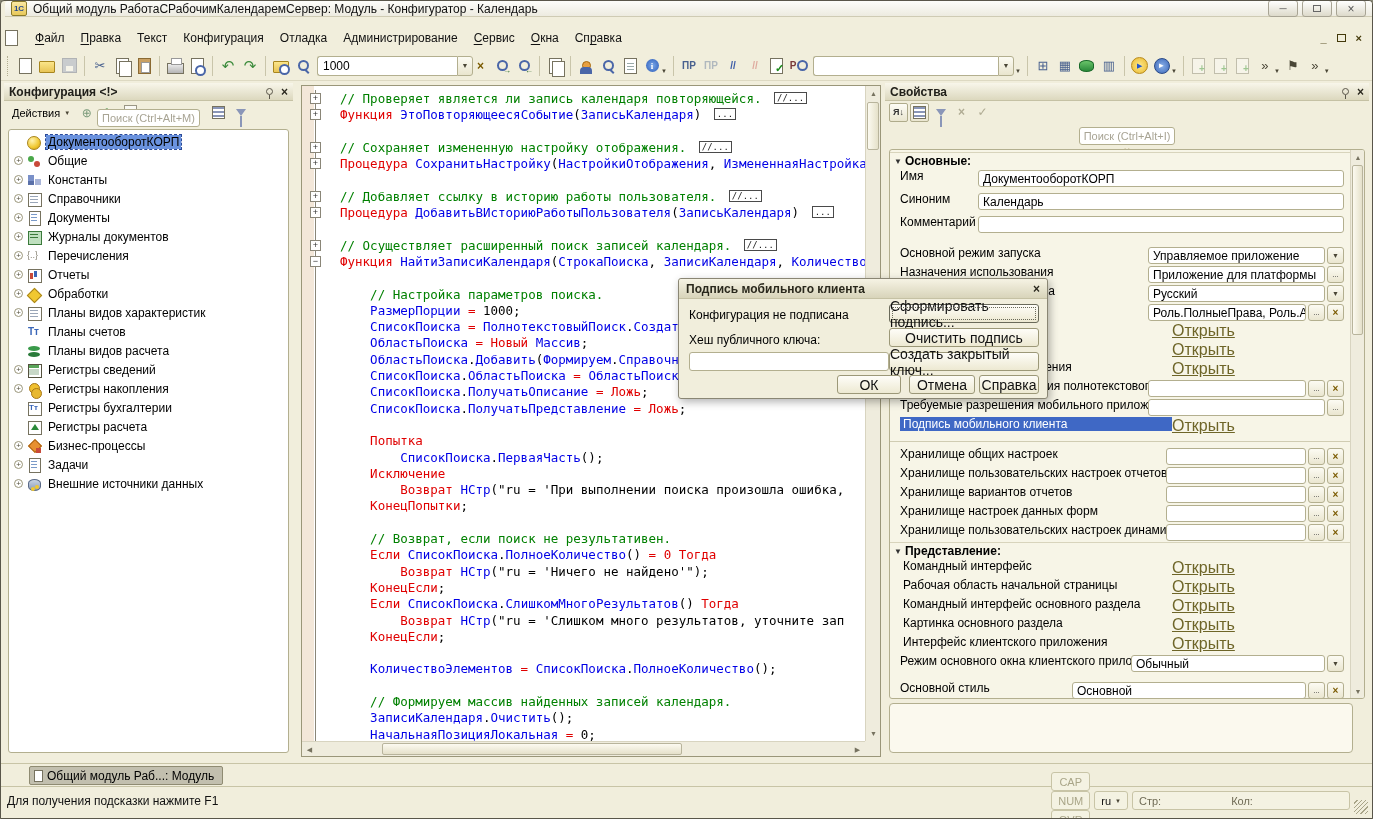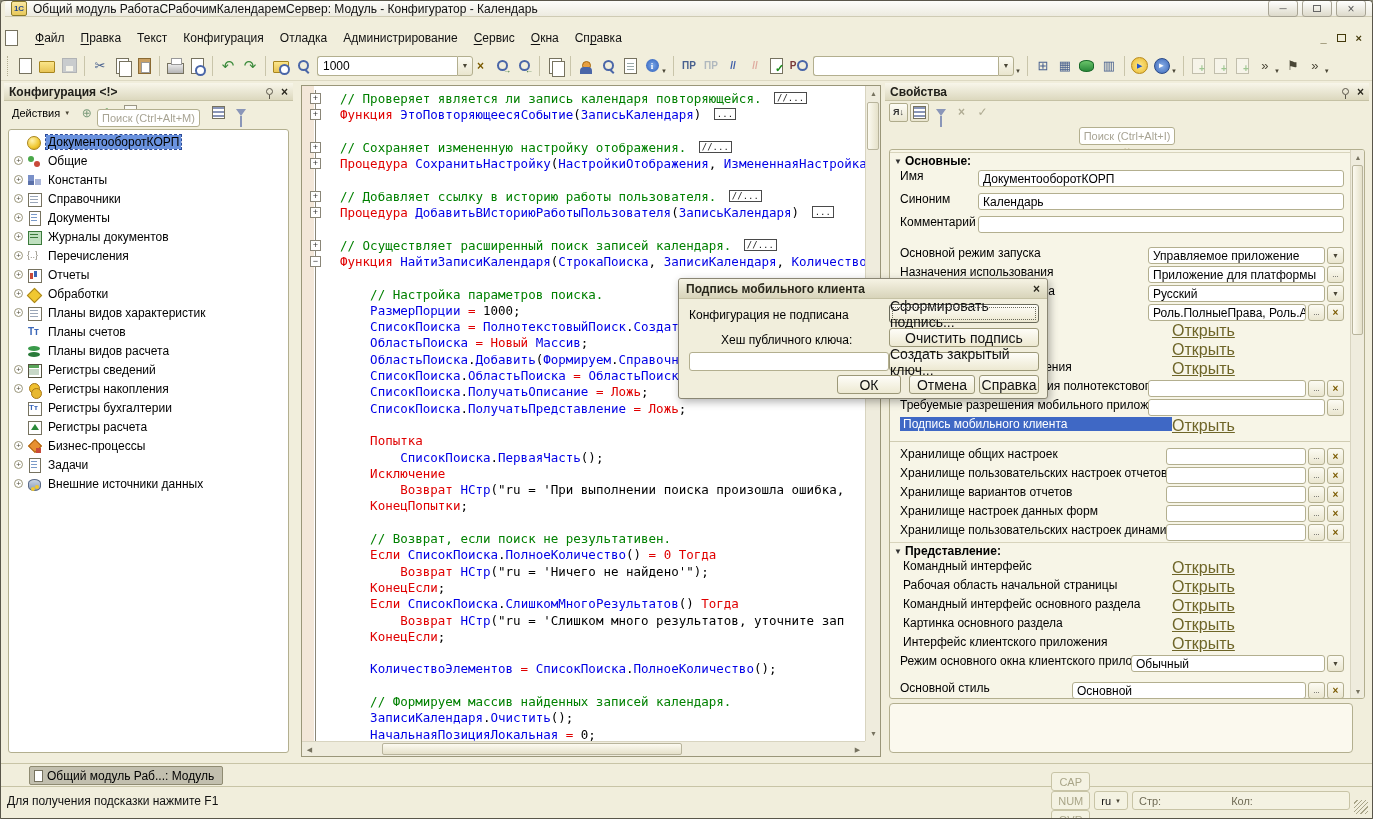--- a/index.html
+++ b/index.html
@@ -170,21 +170,21 @@
   .pgap { height:8px; } .psep { height:6px; border-top:1px solid #D0CCB2; margin-top:5px; }
   #propvscroll { position:absolute; right:0; top:0; width:14px; bottom:0; background:#EFECDD; border-left:1px solid #D8D4C0; }
   #propdesc { position:absolute; left:4px; right:16px; bottom:2px; height:50px; background:#FBF9EE; border:1px solid #B3AF8F; border-radius:4px; }
 
   
   #dialog { position:absolute; left:677px; top:277px; width:370px; height:121px; background:#F1EEDC; border:1px solid #8A8674; border-radius:3px; box-shadow:2px 3px 8px rgba(0,0,0,.3); z-index:40; }
   #dlgtitle { height:20px; background:linear-gradient(#F6F3E4,#D8D4BA); border-bottom:1px solid #C5C1A4; display:flex; align-items:center; padding:0 7px; font-size:12px; font-weight:bold; color:#2A281C; border-radius:3px 3px 0 0; }
   #dlgtitle .sp { flex:1; }
   #dlgbody { position:relative; height:100px; font-size:12px; }
   #dlgbody .dtext { position:absolute; left:10px; top:9px; }
-  #dlgbody .dhash { position:absolute; left:10px; top:34px;margin-left:32px; }
+  #dlgbody .dhash { position:absolute; left:10px; top:34px; }
   #dlginput { position:absolute; left:10px; top:53px; width:200px; height:19px; background:#fff; border:1px solid #B3AF8F; border-radius:3px; }
   .btn { background:linear-gradient(#FEFDF8,#EDE9D2); border:1px solid #9C9878; border-radius:3px; font-size:14px; display:flex; align-items:center; justify-content:center; color:#111; }
   .dside { position:absolute; right:8px; width:150px; height:19px; }
   .dside.b1 { top:5px; outline:1px dotted #6A6A5A; outline-offset:-4px; border-color:#6A6A5A; }
   .dside.b2 { top:29px; }
   .dside.b3 { top:53px; }
   .dbot { position:absolute; bottom:5px; height:19px; }
   .dbot.ok { right:146px; width:64px; }
   .dbot.cancel { right:72px; width:66px; }
   .dbot.help { right:8px; width:60px; }

